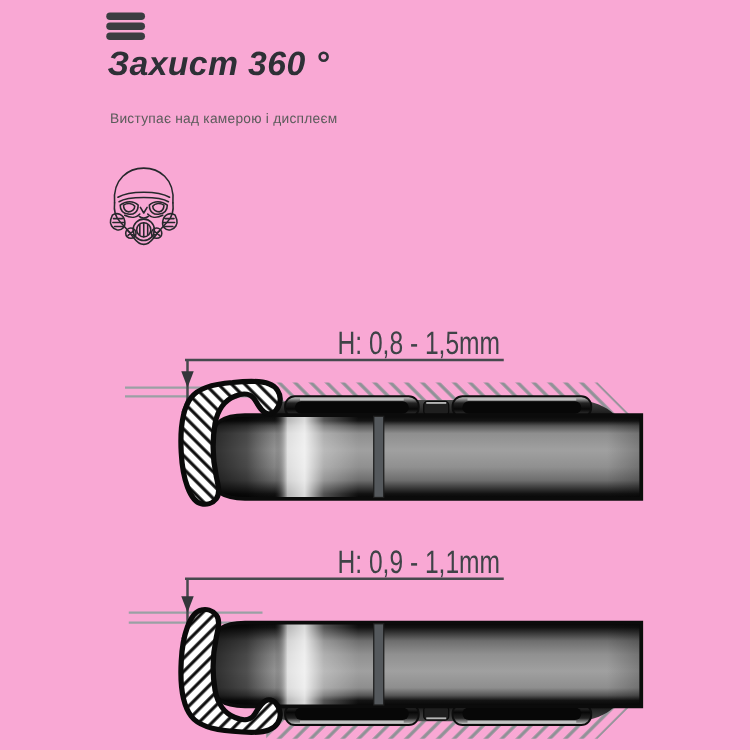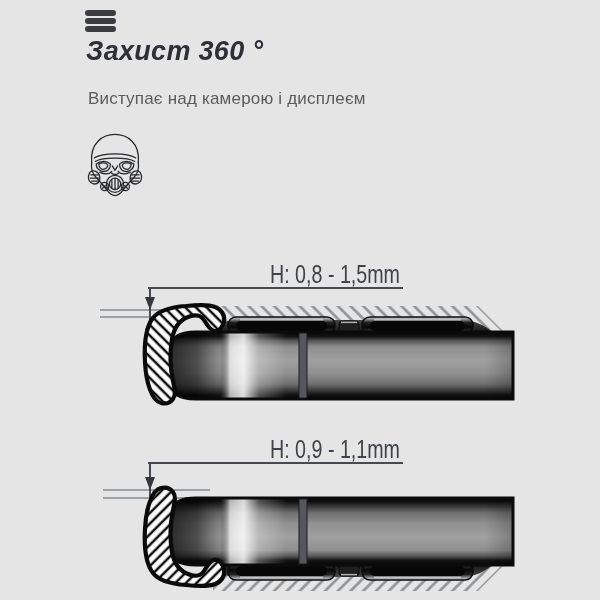--- a/index.html
+++ b/index.html
@@ -1,23 +1,23 @@
 <!DOCTYPE html>
 <html><head>
 <meta charset="utf-8">
 <style>
   html,body{margin:0;padding:0;background:#ffffff;}
-  .page{position:relative;width:600px;height:600px;background:#e5e5e5;overflow:hidden;
+  .page{position:relative;width:600px;height:600px;background:#f9a8d4;overflow:hidden;
         font-family:"Liberation Sans",sans-serif;}
   
   .menu{position:absolute;left:85px;top:10px;width:31px;cursor:pointer;}
   .menu .bar{height:5.5px;background:#3b3d41;border-radius:3px;margin-bottom:2.6px;}
   .title{position:absolute;left:86px;top:36px;font-size:27px;line-height:30px;
          font-weight:800;font-style:italic;color:#2e3036;letter-spacing:.3px;}
-  .subtitle{position:absolute;left:88px;top:89px;font-size:17px;color:#5b5b5b;
+  .subtitle{position:absolute;left:88px;top:89px;font-size:11px;color:#5b5b5b;
             letter-spacing:.2px;}
   .helmet{position:absolute;left:80px;top:130px;}
   .diagram-svg{position:absolute;left:0;top:0;}
   .dim-label{font-family:"Liberation Sans",sans-serif;font-size:26px;fill:#3f4347;}
 </style>
 </head>
 <body>
 
 <div class="page">
 

